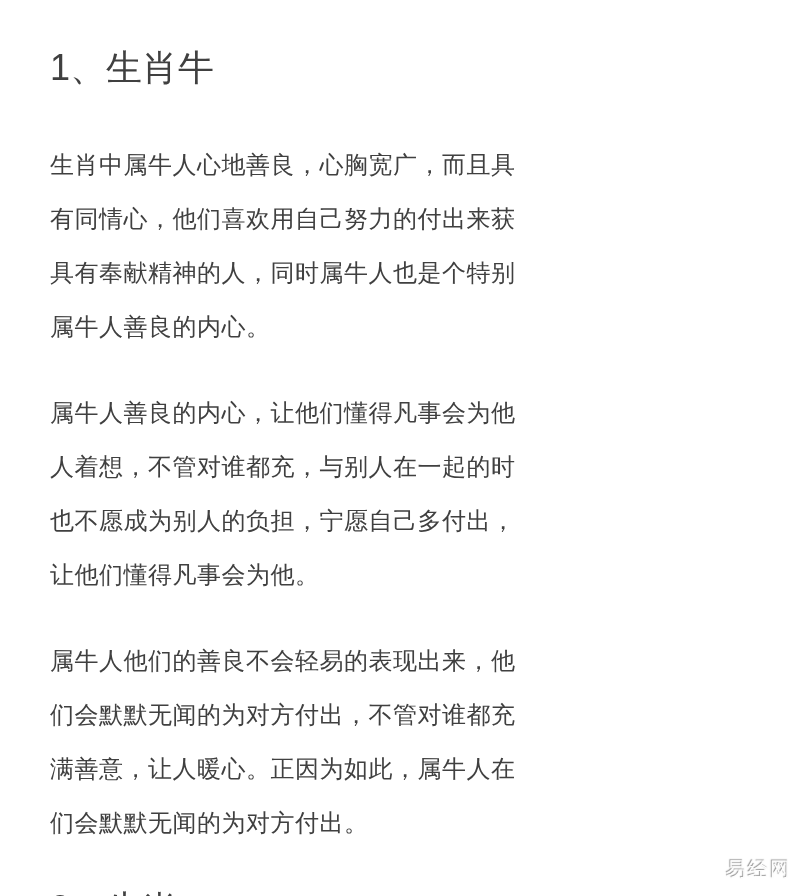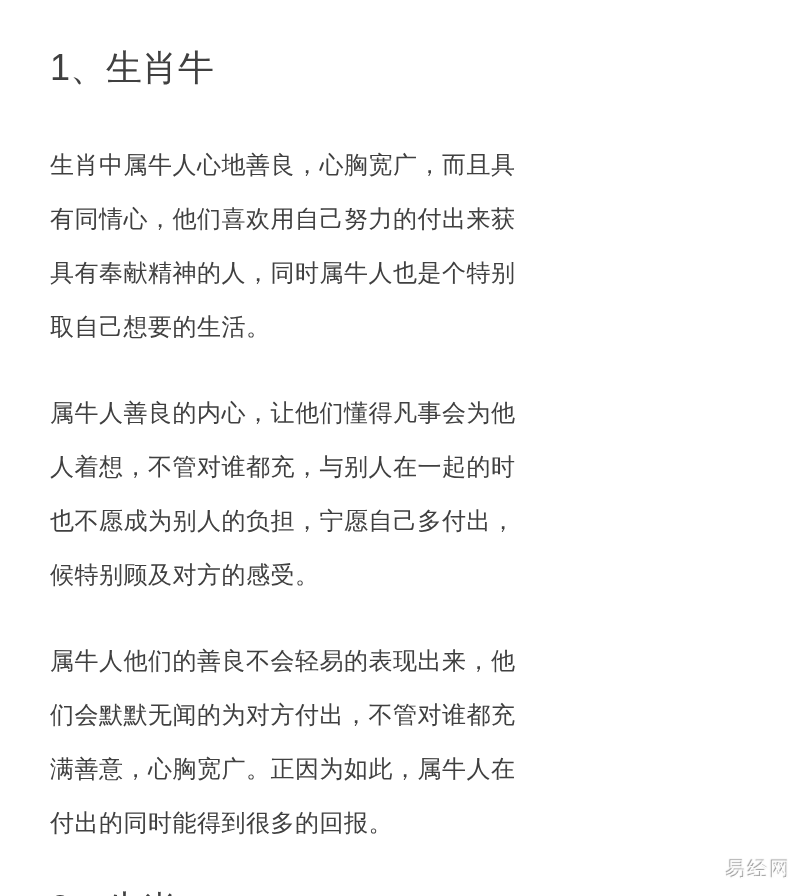--- a/index.html
+++ b/index.html
@@ -63,34 +63,34 @@
 <body>
 
 <div class="page">
 
   <h1 class="heading">1、生肖牛</h1>
 
   <div class="paragraph">
     <div class="text-line">生肖中属牛人心地善良，心胸宽广，而且具</div>
     <div class="text-line">有同情心，他们喜欢用自己努力的付出来获</div>
     <div class="text-line">具有奉献精神的人，同时属牛人也是个特别</div>
-    <div class="text-line">取自己想要的生活。</div>
+    <div class="text-line">属牛人善良的内心。</div>
   </div>
 
   <div class="paragraph">
     <div class="text-line">属牛人善良的内心，让他们懂得凡事会为他</div>
     <div class="text-line">人着想，不管对谁都充，与别人在一起的时</div>
     <div class="text-line">也不愿成为别人的负担，宁愿自己多付出，</div>
-    <div class="text-line">候特别顾及对方的感受。</div>
+    <div class="text-line">让他们懂得凡事会为他。</div>
   </div>
 
   <div class="paragraph">
     <div class="text-line">属牛人他们的善良不会轻易的表现出来，他</div>
     <div class="text-line">们会默默无闻的为对方付出，不管对谁都充</div>
-    <div class="text-line">满善意，心胸宽广。正因为如此，属牛人在</div>
-    <div class="text-line">付出的同时能得到很多的回报。</div>
+    <div class="text-line">满善意，让人暖心。正因为如此，属牛人在</div>
+    <div class="text-line">们会默默无闻的为对方付出。</div>
   </div>
 
   <div class="next-heading">2、生肖</div>
 
 </div>
 
 <div class="watermark">易经网</div>
 
 </body></html>

